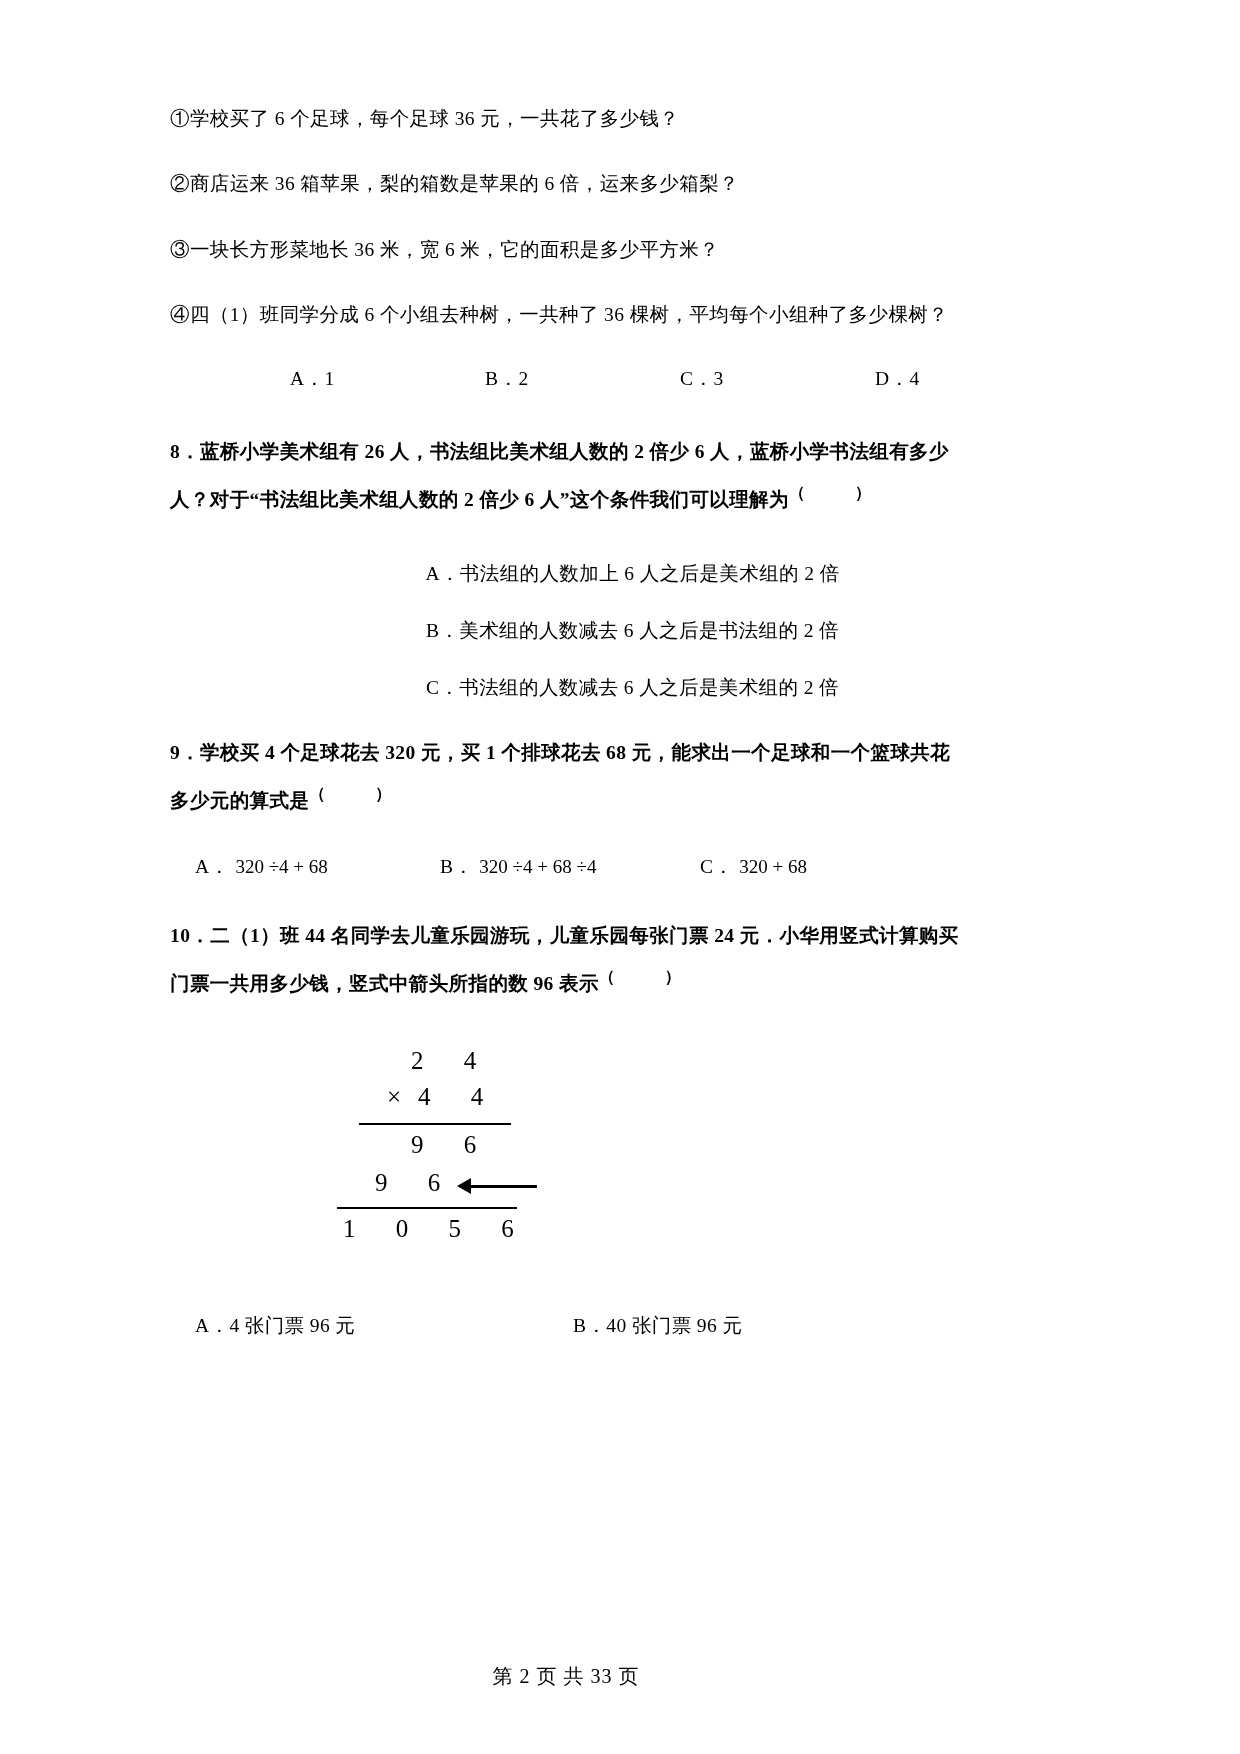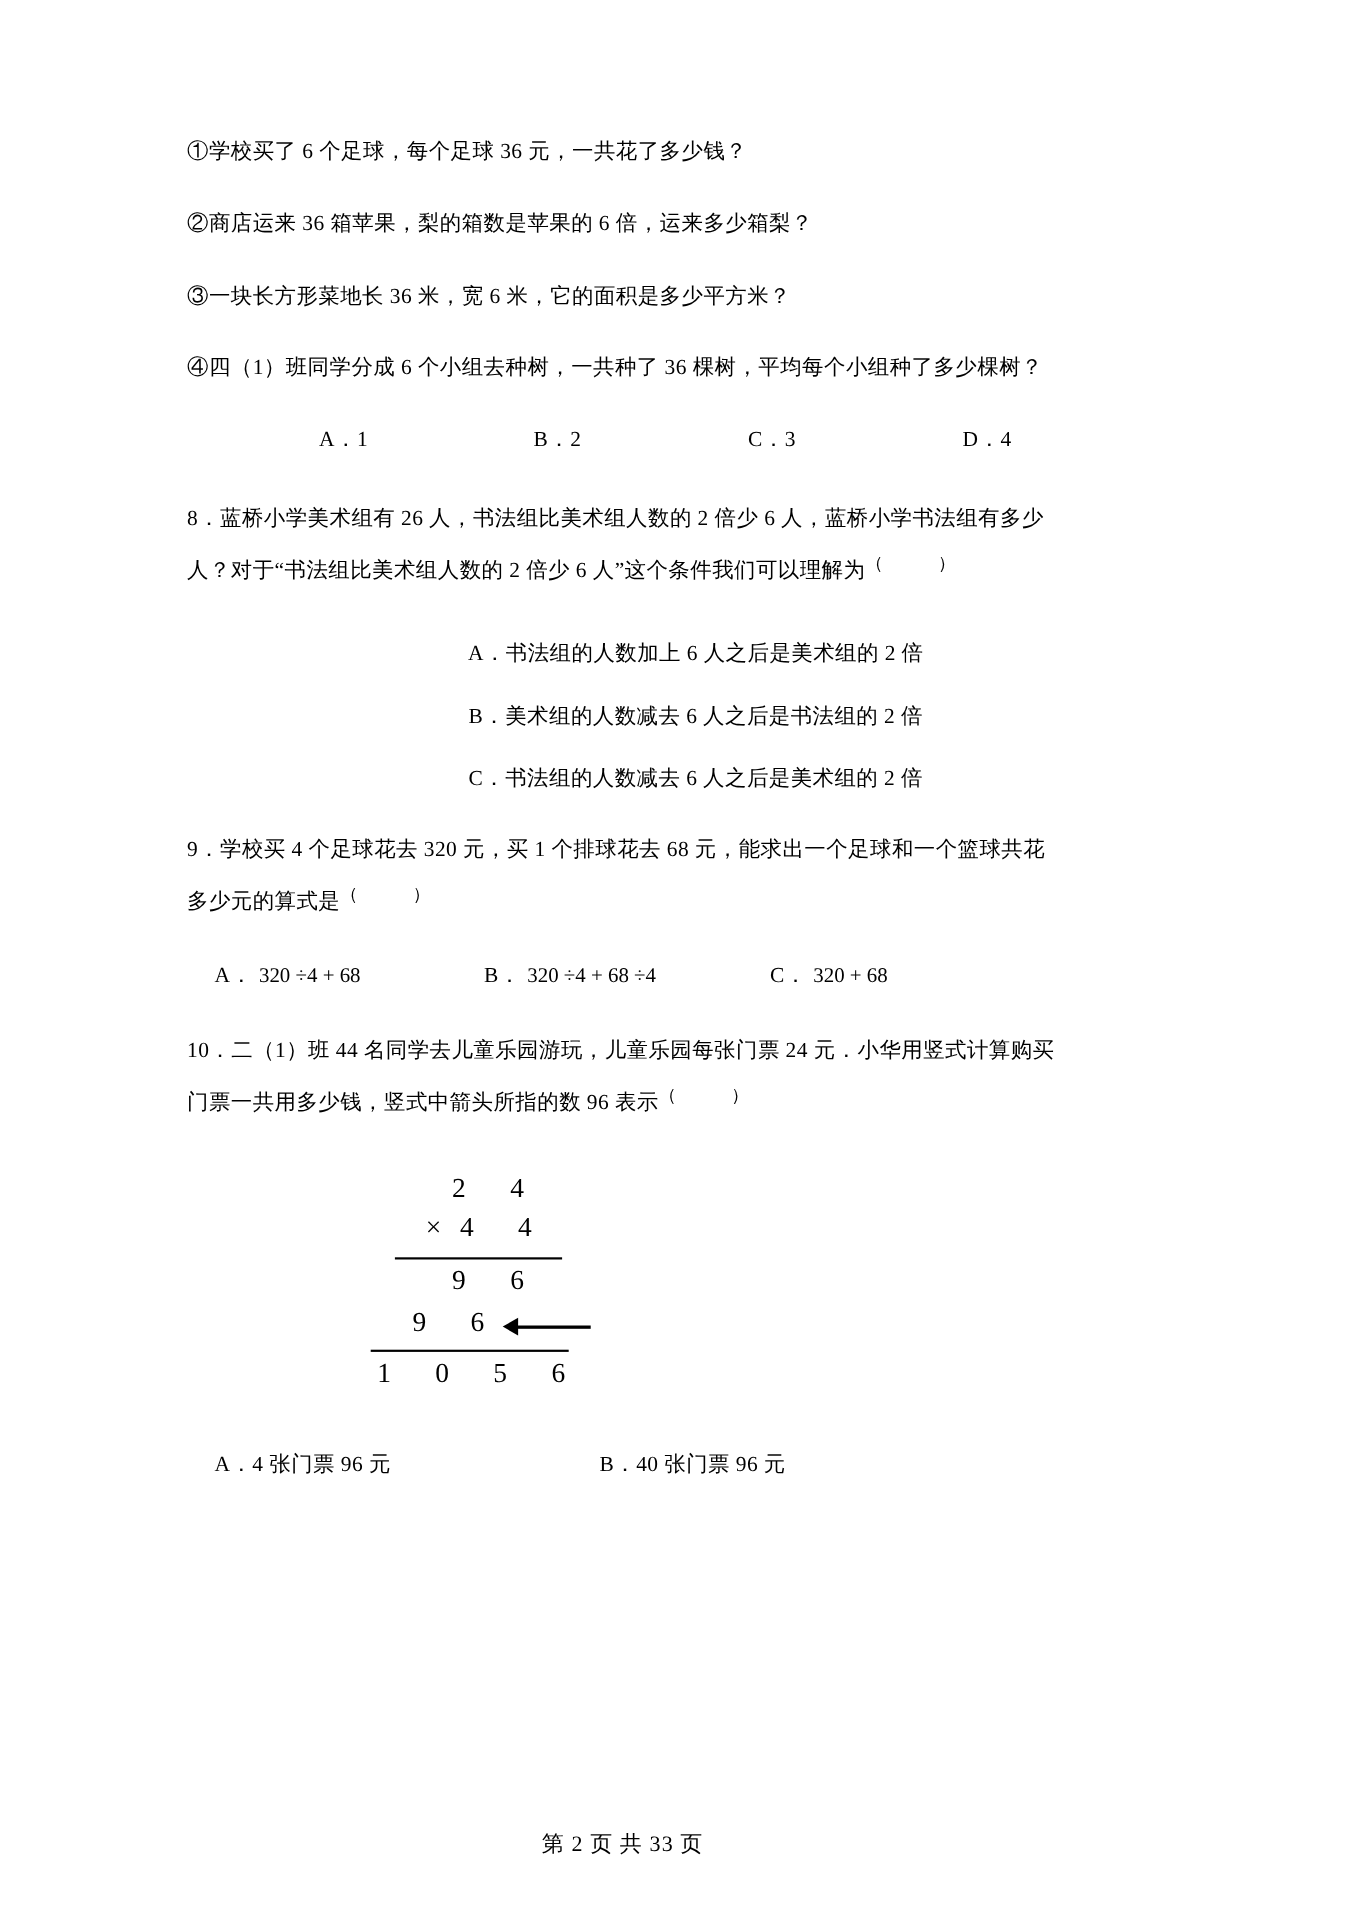--- a/index.html
+++ b/index.html
@@ -18,21 +18,21 @@
   .page {
     position: absolute;
     top: 0; left: 0;
     width: 1240px;
     height: 1754px;
     padding: 0;
   }
   .content {
     position: absolute;
     left: 170px;
-    top: 124px;
+    top: 104px;
     width: 900px;
   }
   .q-line {
     font-size: 19.5px;
     line-height: 1.5;
     margin-bottom: 36px;
     letter-spacing: 0.4px;
     white-space: nowrap;
   }
   .opts-row {
@@ -44,20 +44,21 @@
   }
   .opts-row .opt {
     width: 195px;
     letter-spacing: 0.5px;
   }
   .q-block {
     font-size: 19.5px;
     line-height: 2.3;
     margin-bottom: 10px;
     letter-spacing: 0.4px;
+    font-weight: bold;
   }
   .paren {
     font-size: 16px;
     vertical-align: super;
     letter-spacing: 6px;
   }
   .choice {
     font-size: 19.5px;
     padding-left: 25px;
     margin-bottom: 30px;
@@ -125,21 +126,22 @@
     left: 0;
     width: 0; height: 0;
     border-top: 8px solid transparent;
     border-bottom: 8px solid transparent;
     border-right: 14px solid #000;
   }
   .ans-row {
     display: flex;
     font-size: 19.5px;
     padding-left: 25px;
-    margin-top: 50px;
+    margin-top: 65px;
+    gap: 28px;
   }
   .ans-row .a1 { width: 350px; letter-spacing: 0.4px; }
   .ans-row .a2 { letter-spacing: 0.4px; }
   .footer {
     position: absolute;
     bottom: 64px;
     left: 0;
     width: 1132px;
     text-align: center;
     font-size: 20px;

